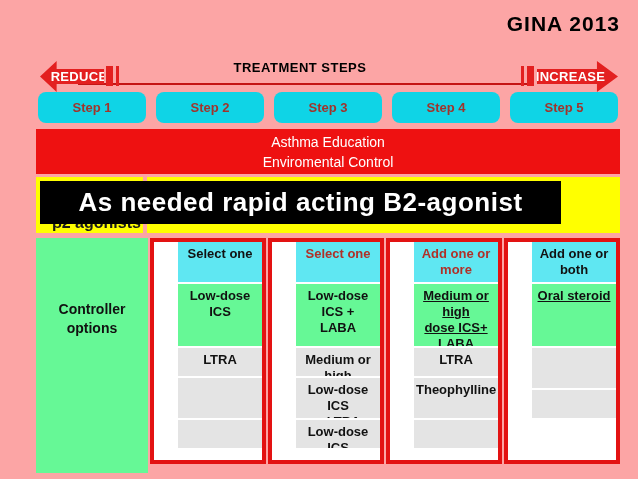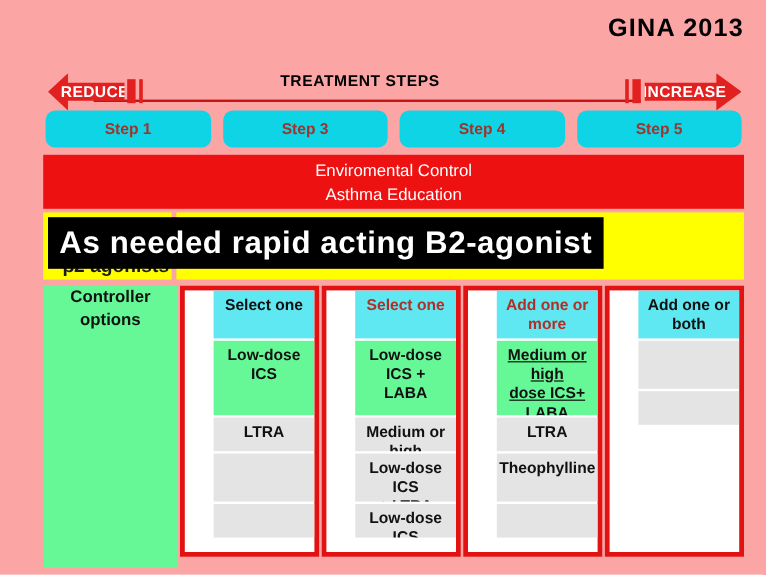--- a/index.html
+++ b/index.html
@@ -60,33 +60,33 @@
     position:absolute; left:36px; top:177px; width:584px; height:56px;
     display:flex; gap:4px;
   }
   .yellow-cell { background:var(--yellow,#ffff00); position:relative; }
   .yellow-left { width:107px; }
   .yellow-right { flex:1; }
   .beta-label {
     position:absolute; left:16px; bottom:1px; font-size:16px; font-weight:bold; color:#1a1a1a;
   }
   .overlay-box {
-    position:absolute; left:40px; top:181px; width:463px; height:43px;
+    position:absolute; left:40px; top:181px; width:521px; height:43px;
     background:#000; z-index:2; color:#fff; text-align:center;
     font-size:26px; font-weight:bold; line-height:43px; letter-spacing:0.5px;
   }
   
   .table-area {
     position:absolute; left:36px; top:238px; width:584px; height:235px;
     display:flex; gap:2px;
   }
   .rowhead {
     width:112px; height:235px; background:var(--green,#66f896);
     text-align:center; font-size:14px; font-weight:bold; color:#111;
-    box-sizing:border-box; white-space:pre-line; line-height:19px;
+    padding-top:62px; box-sizing:border-box; white-space:pre-line; line-height:19px;
   }
   .cols { flex:1; display:flex; gap:2px; }
   .col {
     flex:1; height:226px; box-sizing:border-box;
     border:4px solid var(--red-border,#e31212); background:#fff; overflow:hidden;
   }
   .cell {
     font-size:13px; font-weight:bold; color:#111; text-align:center;
     line-height:16px; padding:4px 2px 0; box-sizing:border-box;
     white-space:pre-line; overflow:hidden;margin-left:24px;
@@ -117,28 +117,29 @@
   <div class="treatment-title">TREATMENT STEPS</div>
 
   <div class="stripe stripe-i1"></div>
   <div class="stripe stripe-i2"></div>
   <div class="arrow arrow-right">
     <span>INCREASE</span>
   </div>
 
   <div class="steps-row">
     <div class="step-btn">Step 1</div>
+    <div class="step-btn">Step 2</div>
     <div class="step-btn">Step 3</div>
     <div class="step-btn">Step 4</div>
     <div class="step-btn">Step 5</div>
   </div>
 
   <div class="banner">
+    <div>Asthma Education</div>
     <div>Enviromental Control</div>
-    <div>Asthma Education</div>
   </div>
 
   <div class="yellow-band">
     <div class="yellow-cell yellow-left">
       <div class="beta-label">β2 agonists</div>
     </div>
     <div class="yellow-cell yellow-right"></div>
   </div>
 
   <div class="overlay-box">
@@ -177,20 +178,21 @@
 dose ICS+
 LABA</div>
         <div class="cell r2">LTRA</div>
         <div class="cell r3">Theophylline</div>
         <div class="cell r4"></div>
       </div>
 
       <div class="col">
         <div class="cell hdr">Add one or
 both</div>
+        <div class="cell r1 u">Oral steroid</div>
         <div class="cell r3"></div>
         <div class="cell r4"></div>
       </div>
 
     </div>
   </div>
 
 </div>
 
 </body></html>

